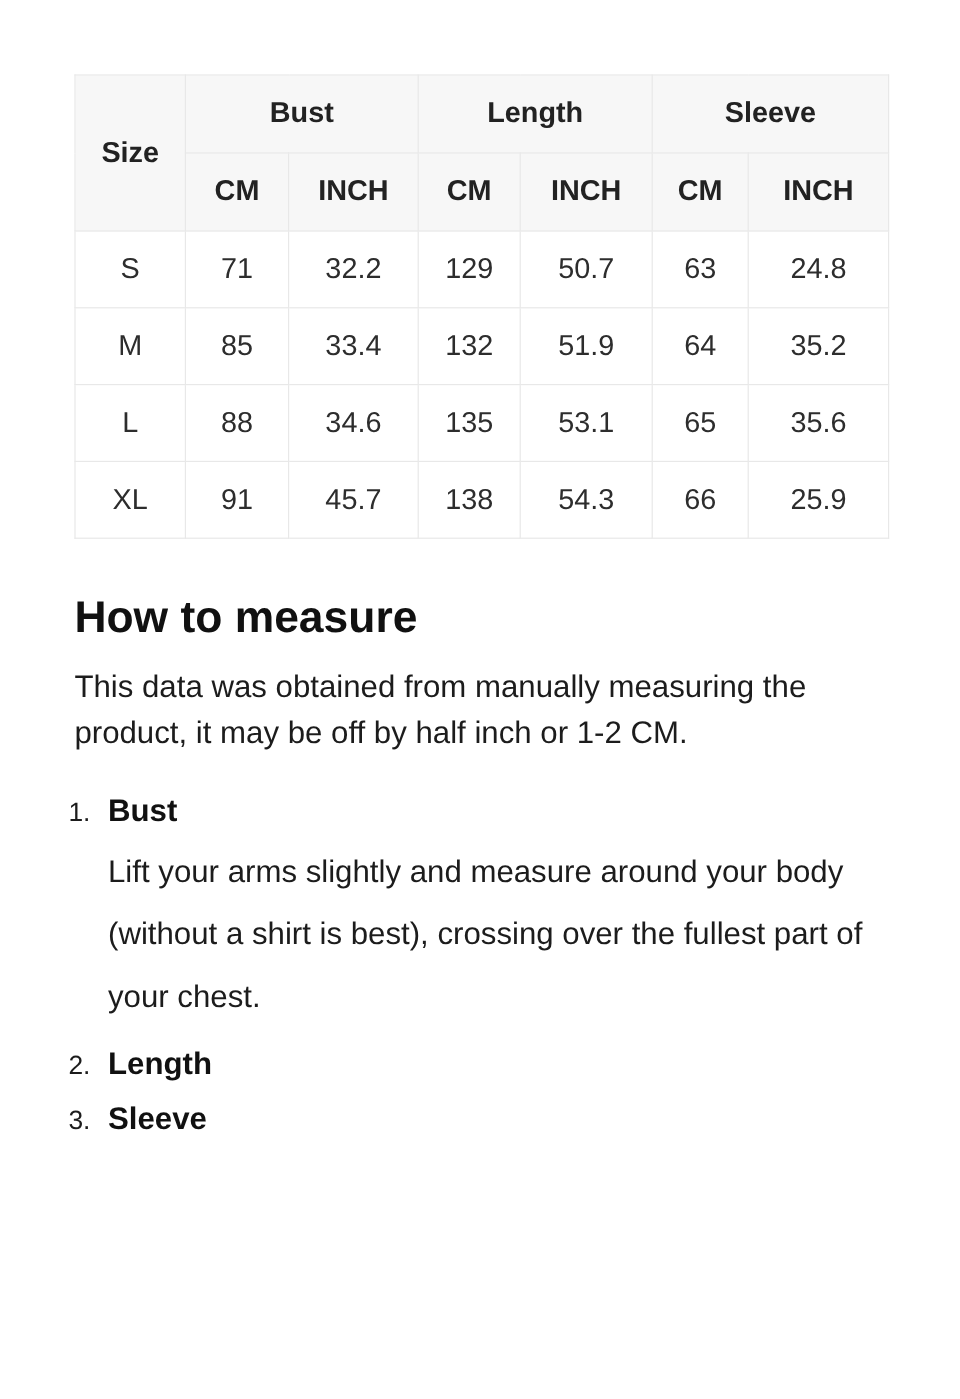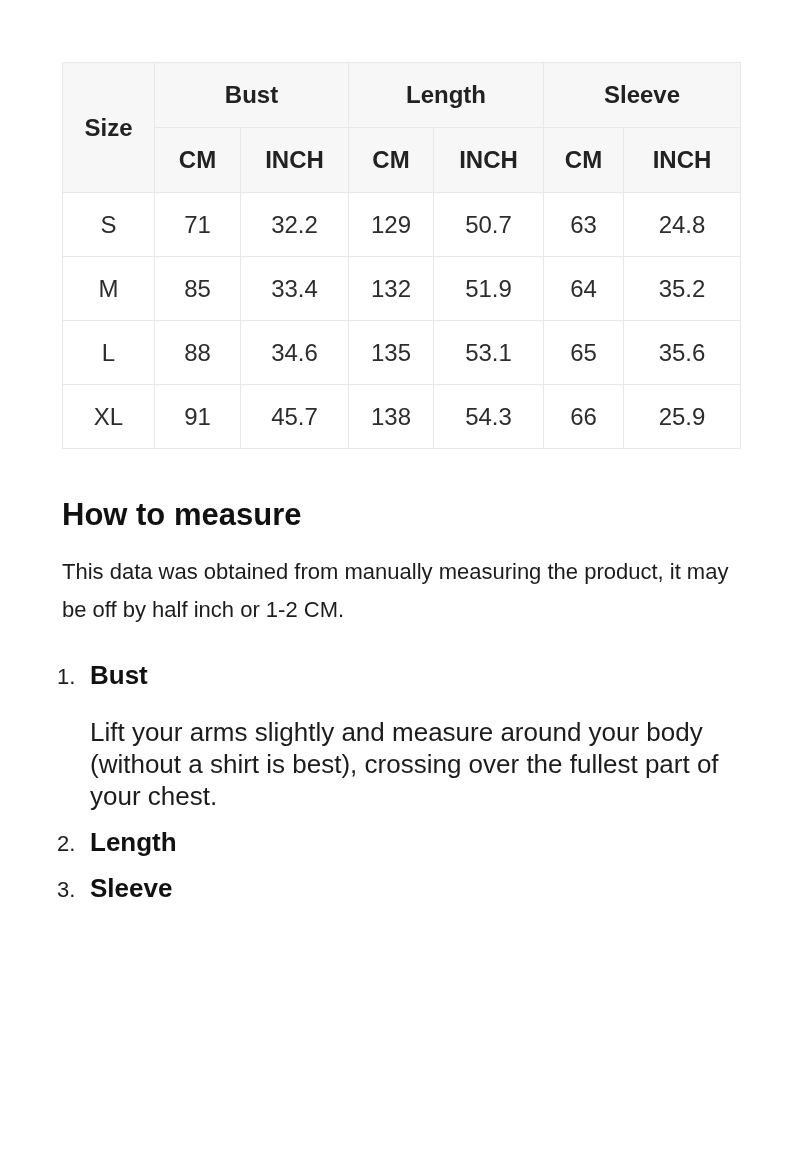--- a/index.html
+++ b/index.html
@@ -42,29 +42,29 @@
     background: #ffffff;
     font-weight: normal;
     font-size: 24px;
     color: #2d2d2d;
     height: 63px;
   }
 
   
   .htm-title {
     margin: 49px 0 0 0;
-    font-size: 31px;
+    font-size: 37px;
     line-height: 34px;
     font-weight: bold;
     color: #111111;
   }
   .htm-intro {
     margin: 21px 0 0 0;
     width: 678px;
-    font-size: 22px;
+    font-size: 26px;
     line-height: 38px;
     color: #1c1c1c;
   }
   .steps {
     margin-top: 31px;
   }
   .step {
     margin-bottom: 15px;
   }
   .step-head {
@@ -79,24 +79,24 @@
     color: #1c1c1c;
     flex: 0 0 33px;
   }
   .step-title {
     font-size: 26px;
     line-height: 31px;
     font-weight: bold;
     color: #111111;
   }
   .step-text {
-    margin: 25px 0 0 28px;
+    margin: 9px 0 0 28px;
     width: 630px;
     font-size: 26px;
-    line-height: 32px;
+    line-height: 52px;
     color: #1c1c1c;
   }
 </style>
 </head>
 <body>
 
 <div class="page">
 
   <table class="size-chart">
     <colgroup>

